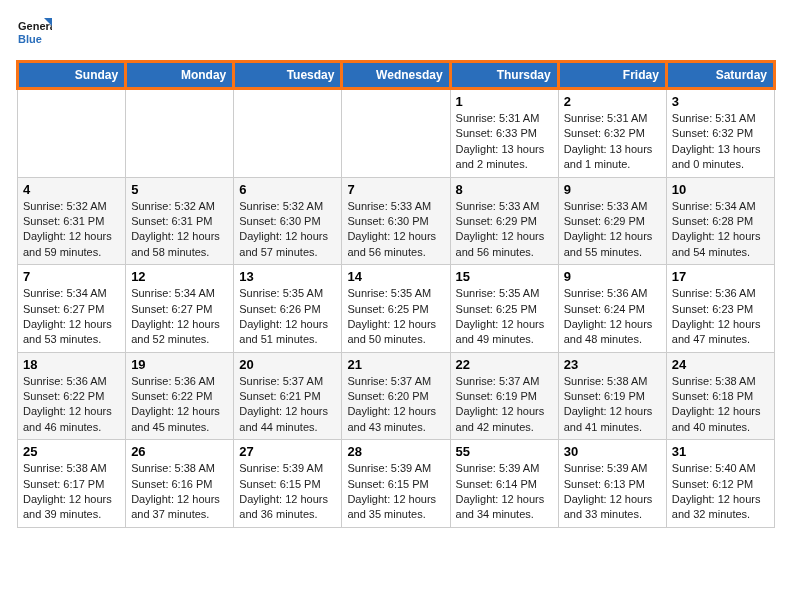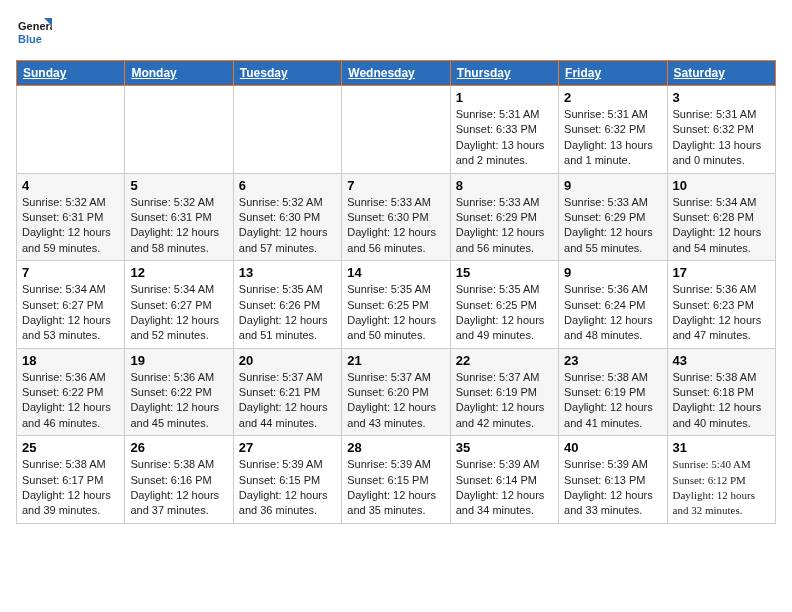--- a/index.html
+++ b/index.html
@@ -32,26 +32,25 @@
       color: #555;
     }
     table {
       width: 100%;
       border-collapse: collapse;
       font-size: 10.5px;
     }
     thead th {
       background: #2a6ebb;
       color: #fff;
-      text-align: left;
+      text-align: right;
       padding: 5px 6px;
       font-size: 12px;
       font-weight: bold;
-      border: 1px solid #f97316;
-      text-decoration: underline;
+      border: 3px solid #f97316;
     }
     td {
       border: 1px solid #ccc;
       vertical-align: top;
       padding: 4px 5px;
       width: 14.28%;
       min-height: 80px;
       height: 80px;
     }
     .day-num {
@@ -266,21 +265,21 @@
 and 42 minutes.</div>
         </td>
         <td>
           <span class="day-num">23</span>
           <div class="day-info" style="white-space: pre-line;">Sunrise: 5:38 AM
 Sunset: 6:19 PM
 Daylight: 12 hours
 and 41 minutes.</div>
         </td>
         <td>
-          <span class="day-num">43</span>
+          <span class="day-num">24</span>
           <div class="day-info" style="white-space: pre-line;">Sunrise: 5:38 AM
 Sunset: 6:18 PM
 Daylight: 12 hours
 and 40 minutes.</div>
         </td>
       </tr>
       <tr>
         <td>
           <span class="day-num">25</span>
           <div class="day-info" style="white-space: pre-line;">Sunrise: 5:38 AM
@@ -303,35 +302,35 @@
 and 36 minutes.</div>
         </td>
         <td>
           <span class="day-num">28</span>
           <div class="day-info" style="white-space: pre-line;">Sunrise: 5:39 AM
 Sunset: 6:15 PM
 Daylight: 12 hours
 and 35 minutes.</div>
         </td>
         <td>
-          <span class="day-num">35</span>
+          <span class="day-num">55</span>
           <div class="day-info" style="white-space: pre-line;">Sunrise: 5:39 AM
 Sunset: 6:14 PM
 Daylight: 12 hours
 and 34 minutes.</div>
         </td>
         <td>
-          <span class="day-num">40</span>
+          <span class="day-num">30</span>
           <div class="day-info" style="white-space: pre-line;">Sunrise: 5:39 AM
 Sunset: 6:13 PM
 Daylight: 12 hours
 and 33 minutes.</div>
         </td>
         <td>
           <span class="day-num">31</span>
-          <div class="day-info" style="white-space: pre-line; font-family: Liberation Serif, serif;">Sunrise: 5:40 AM
+          <div class="day-info" style="white-space: pre-line;">Sunrise: 5:40 AM
 Sunset: 6:12 PM
 Daylight: 12 hours
 and 32 minutes.</div>
         </td>
       </tr>
     </tbody>
 </table>
 
 </body></html>

